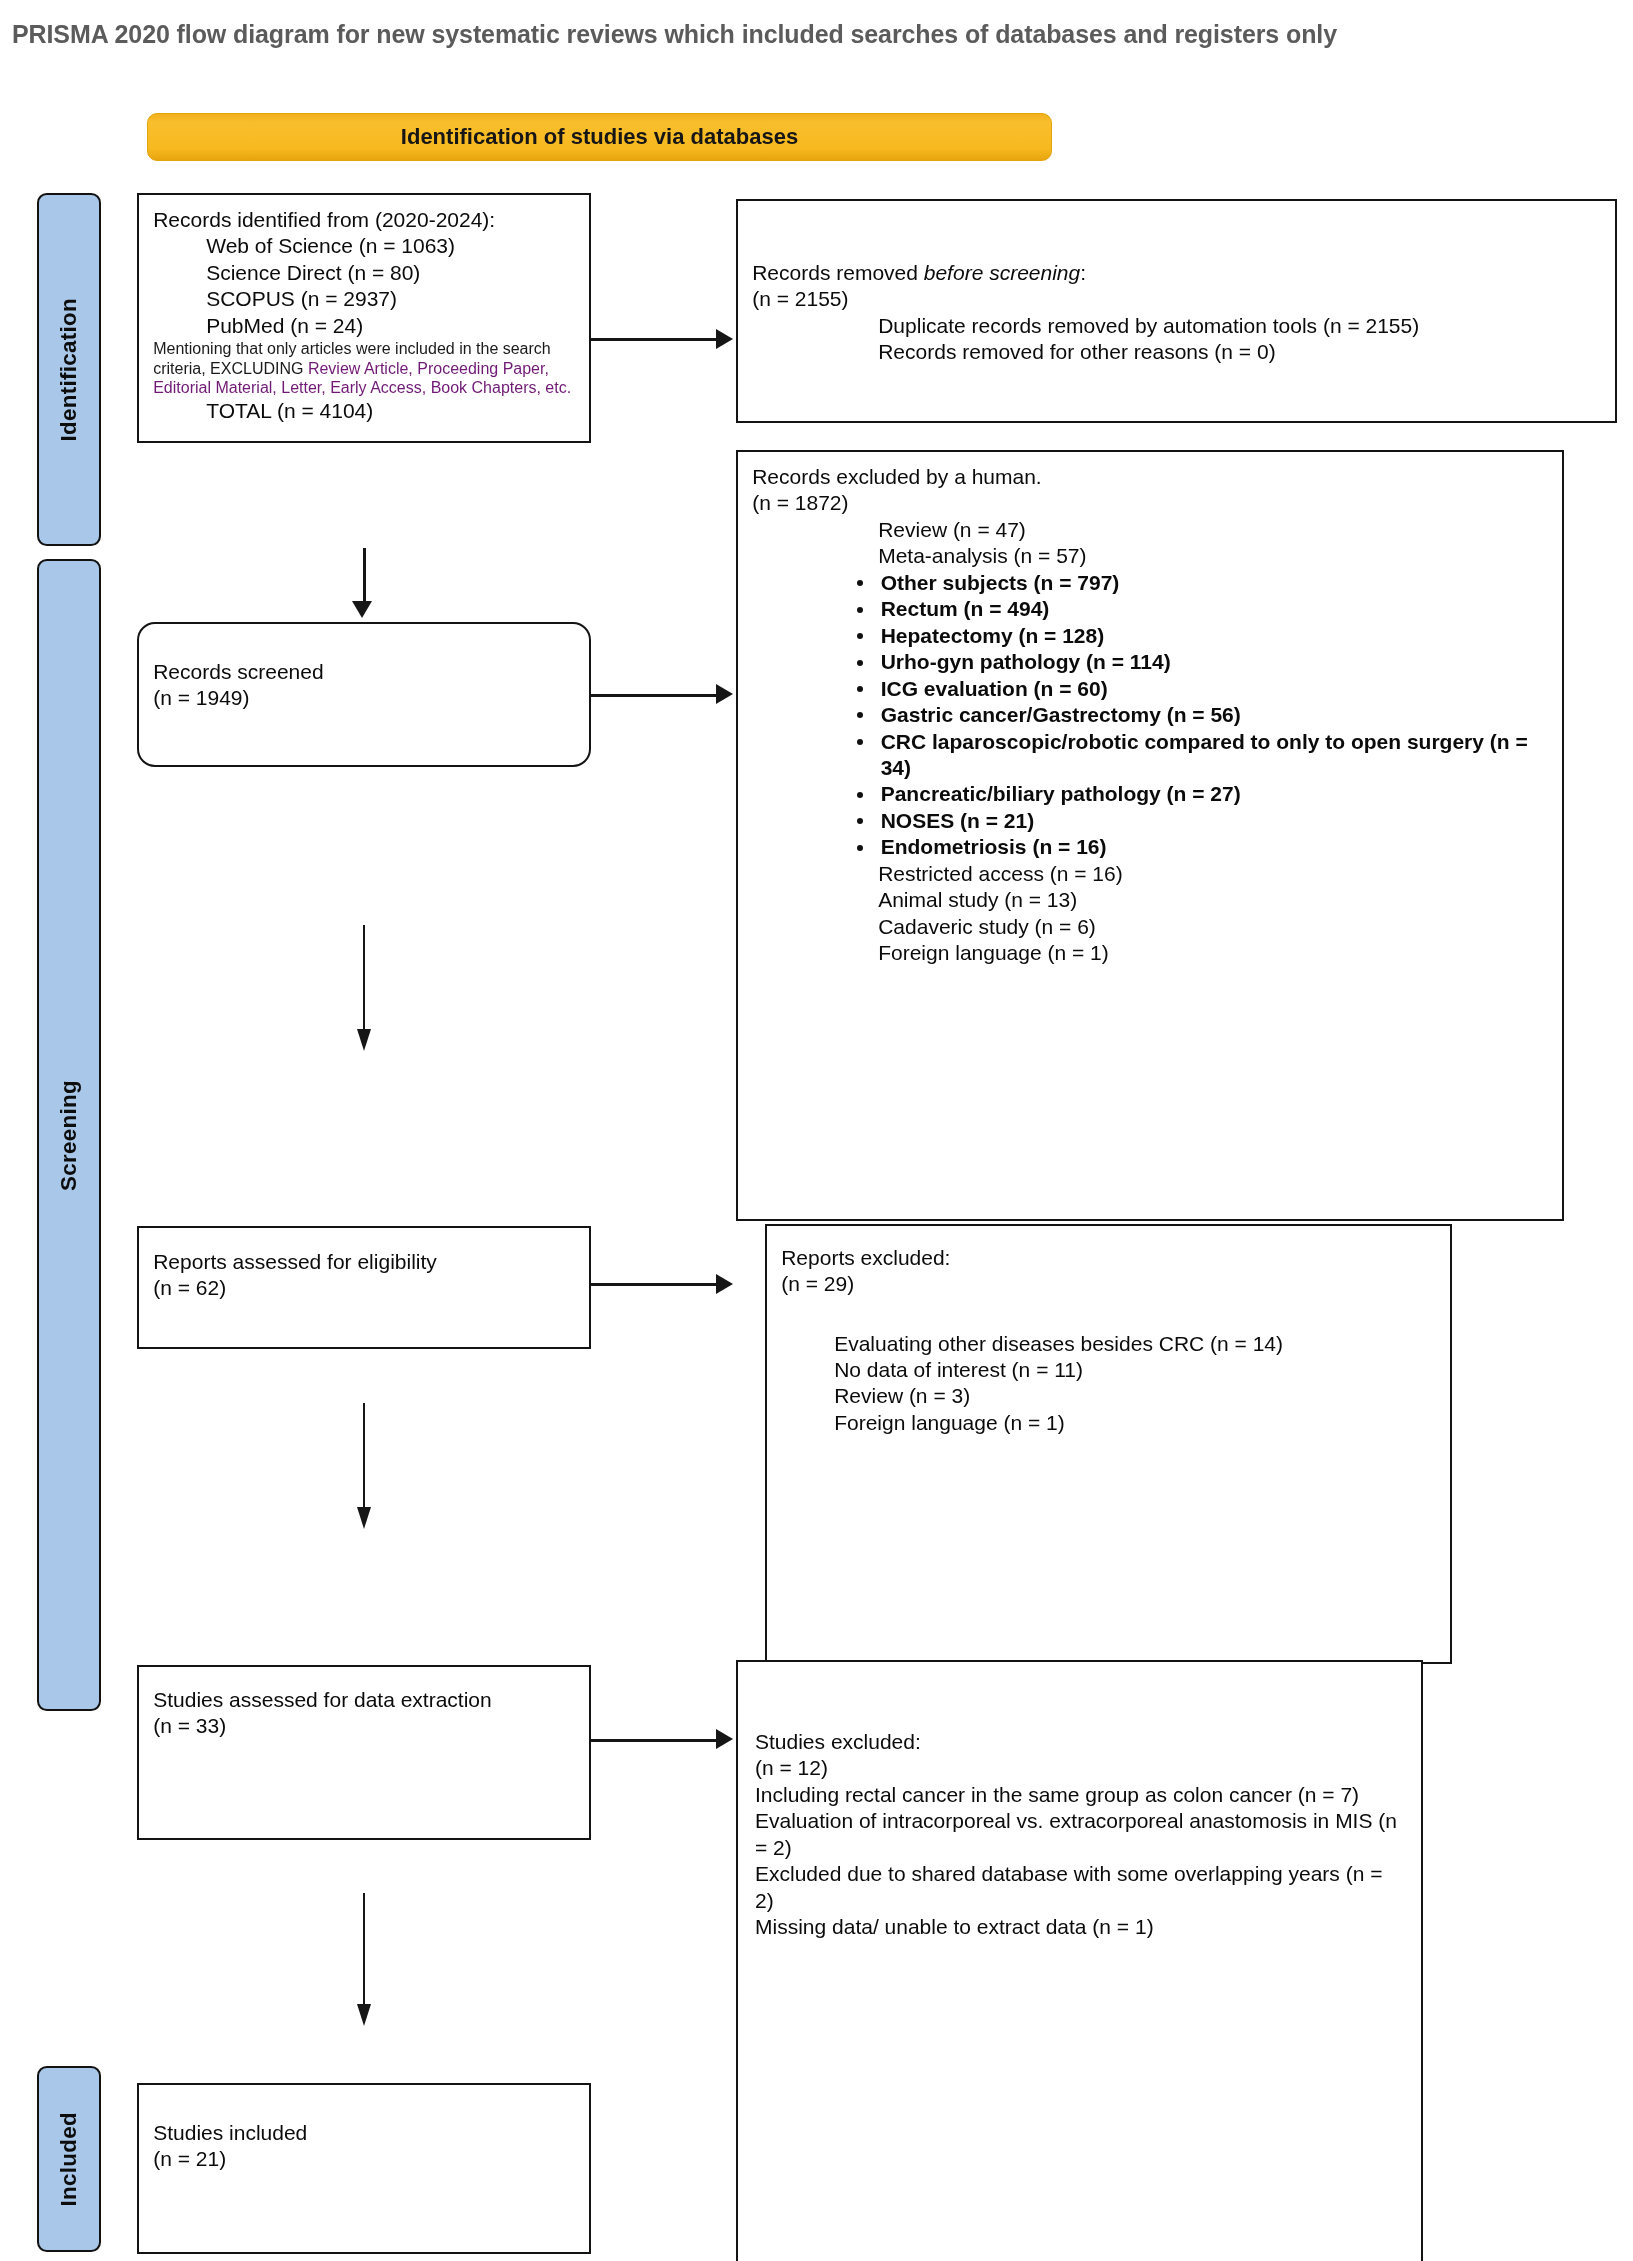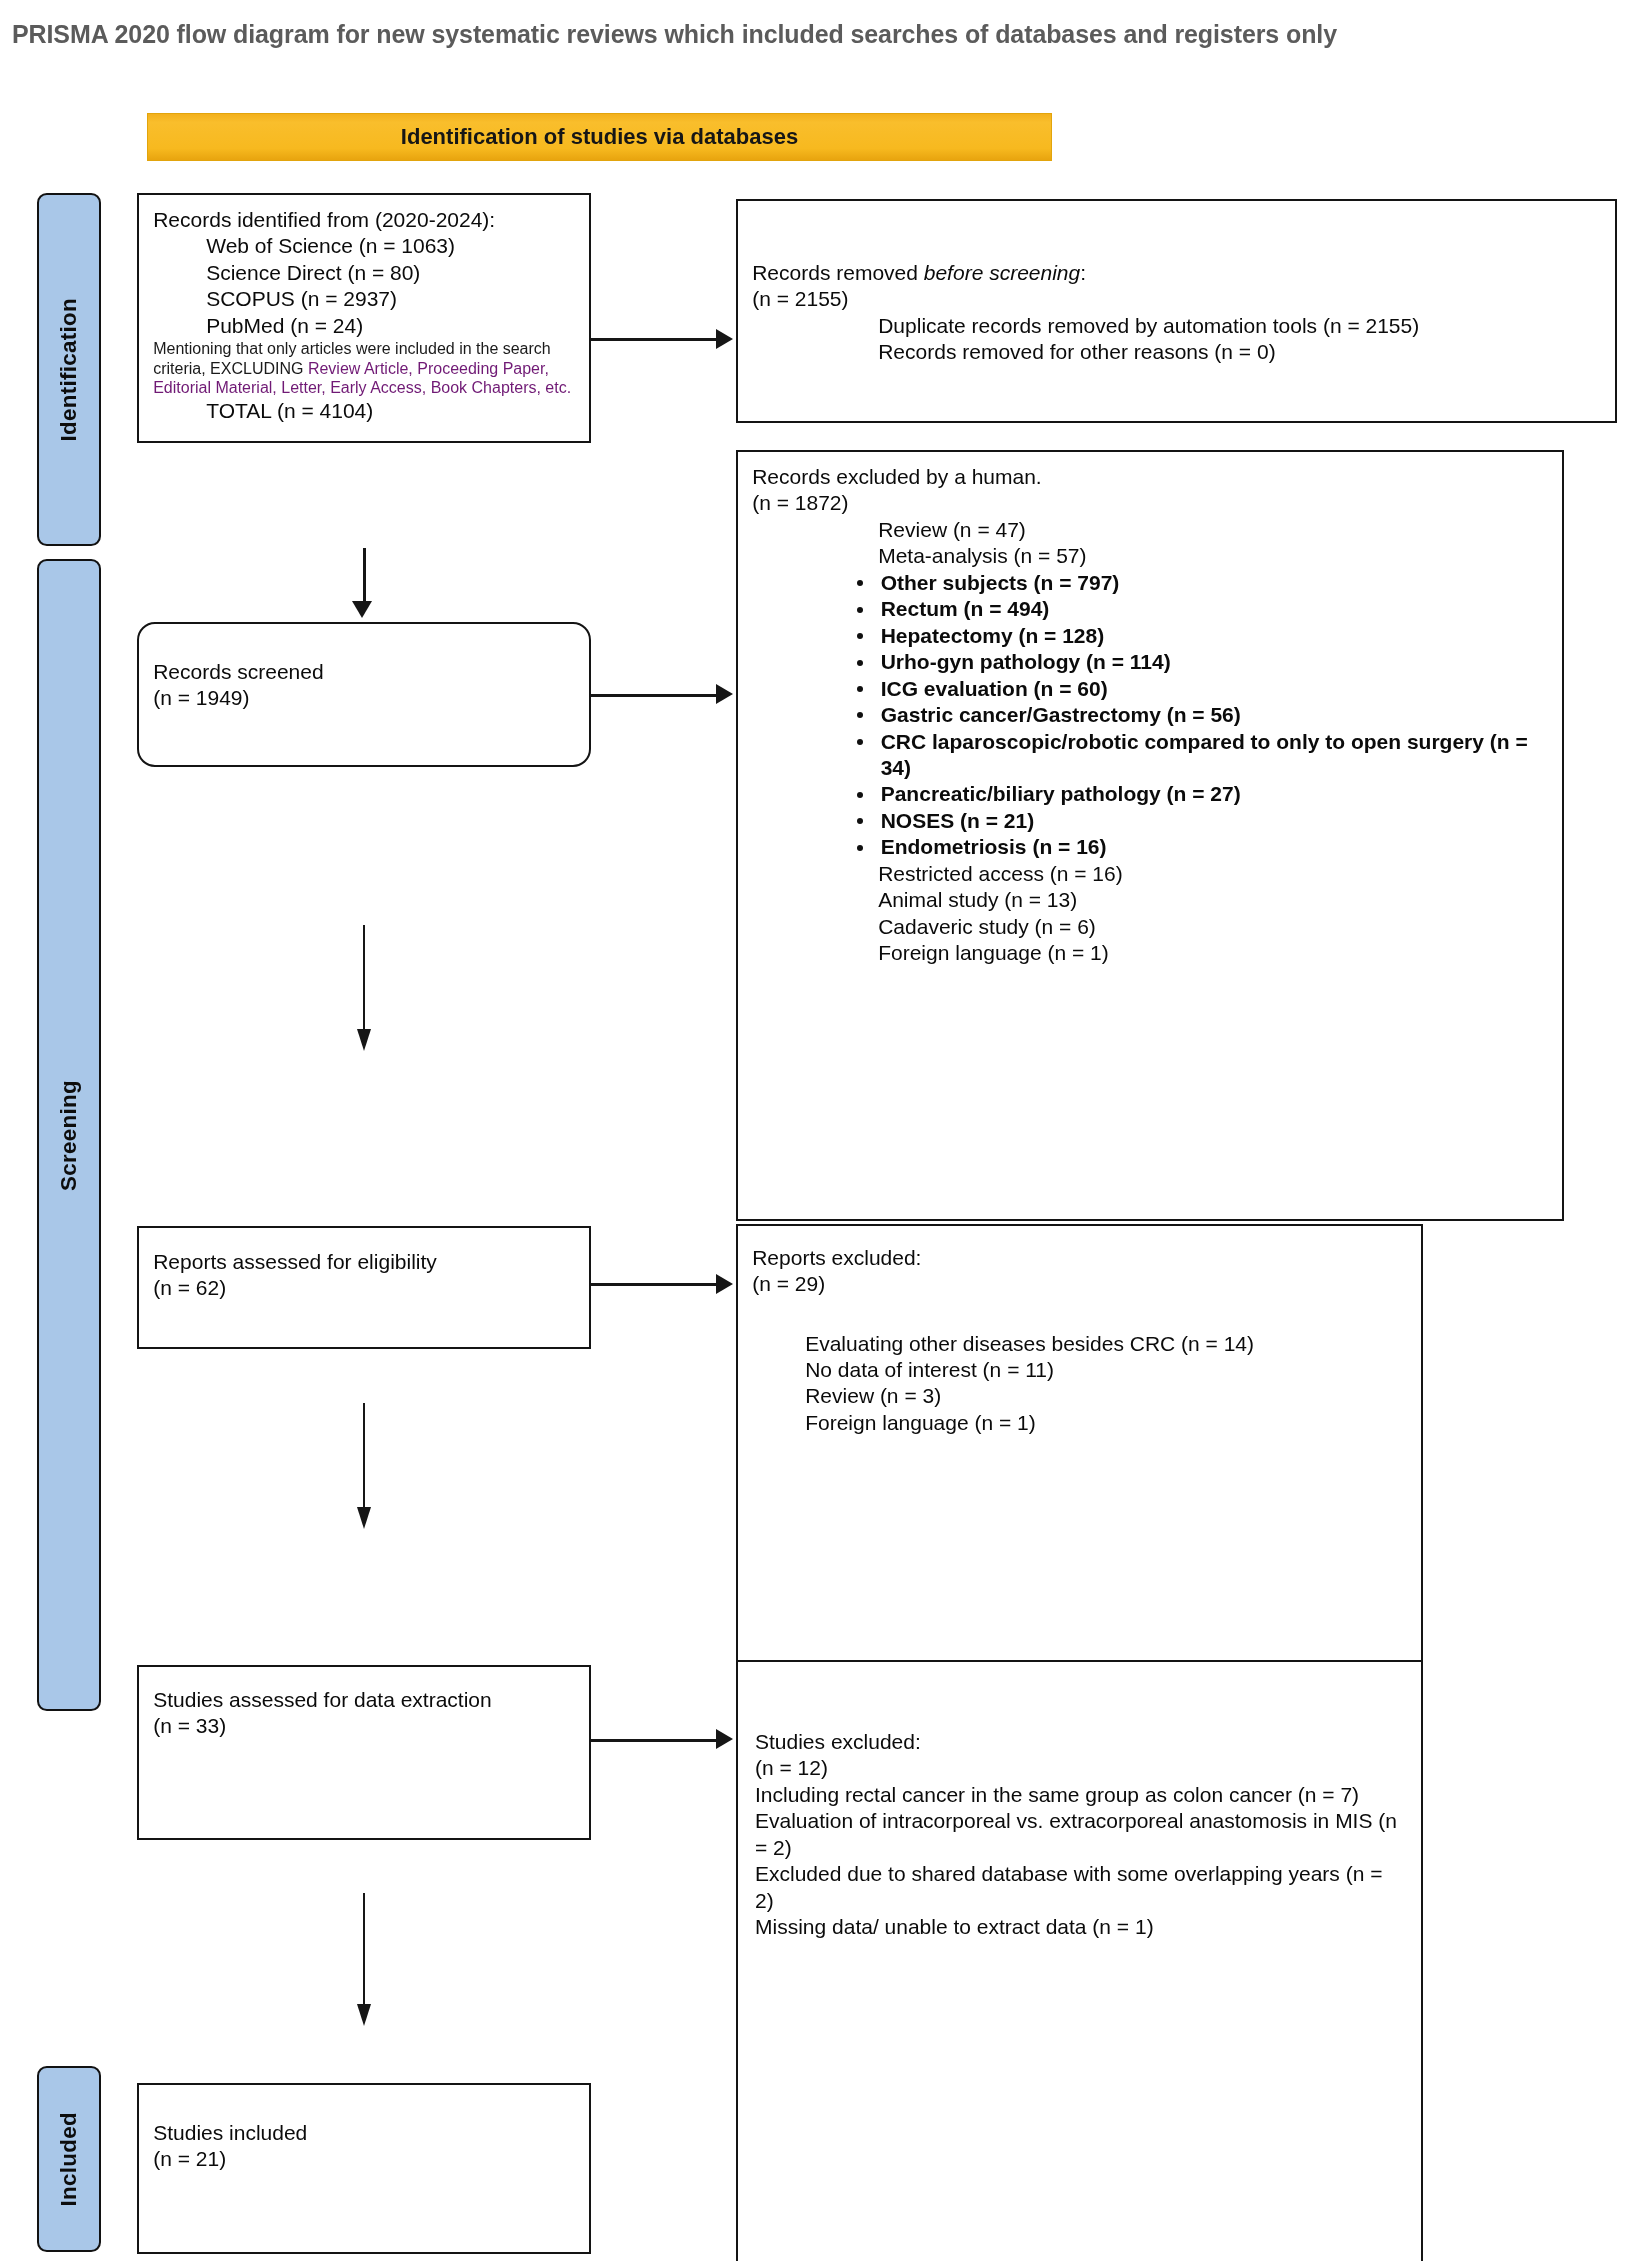--- a/index.html
+++ b/index.html
@@ -34,21 +34,21 @@
 
   
   .banner {
     position: absolute;
     left: 147px;
     top: 113px;
     width: 905px;
     height: 48px;
     background: linear-gradient(to bottom, #f3b01c 0%, #f9be2c 18%, #f7b91f 75%, #e8a40e 100%);
     border: 1.6px solid #e2a40c;
-    border-radius: 0;
+    border-radius: 10px;
     box-sizing: border-box;
     display: flex;
     align-items: center;
     justify-content: center;
   }
   .banner-label {
     font-size: 22px;
     font-weight: bold;
     color: #161616;
     text-align: center;
@@ -120,21 +120,21 @@
     background: #101010;
     border-radius: 50%;
   }
 
   
   #box-identified     { left: 137px;  top: 193px;  width: 454px;  height: 250px;  }
   #box-removed        { left: 736px; top: 199px;  width: 881px; height: 224px;  }
   #box-screened       { left: 137px;  top: 622px; width: 454px;  height: 145px; border-radius: 18px;  }
   #box-excluded-human { left: 736px; top: 450px;  width: 828px; height: 771px; }
   #box-eligibility    { left: 137px;  top: 1226px; width: 454px;  height: 123px;  }
-  #box-reports-excl   { left: 736px; top: 1224px; width: 687px; height: 440px;  }
+  #box-reports-excl   { left: 765px; top: 1224px; width: 687px; height: 440px;  }
   #box-data-extract   { left: 137px;  top: 1665px; width: 454px;  height: 175px;  }
   #box-studies-excl   { left: 736px; top: 1660px; width: 687px; height: 612px; padding-left: 17px; }
   #box-included       { left: 137px;  top: 2083px; width: 454px;  height: 171px;  }
 
   
   .conn { position: absolute; background: #161616; }
   .conn-h { height: 2.7px; }
   .conn-v { width: 2.7px; }
   .arrow-right {
     position: absolute;

